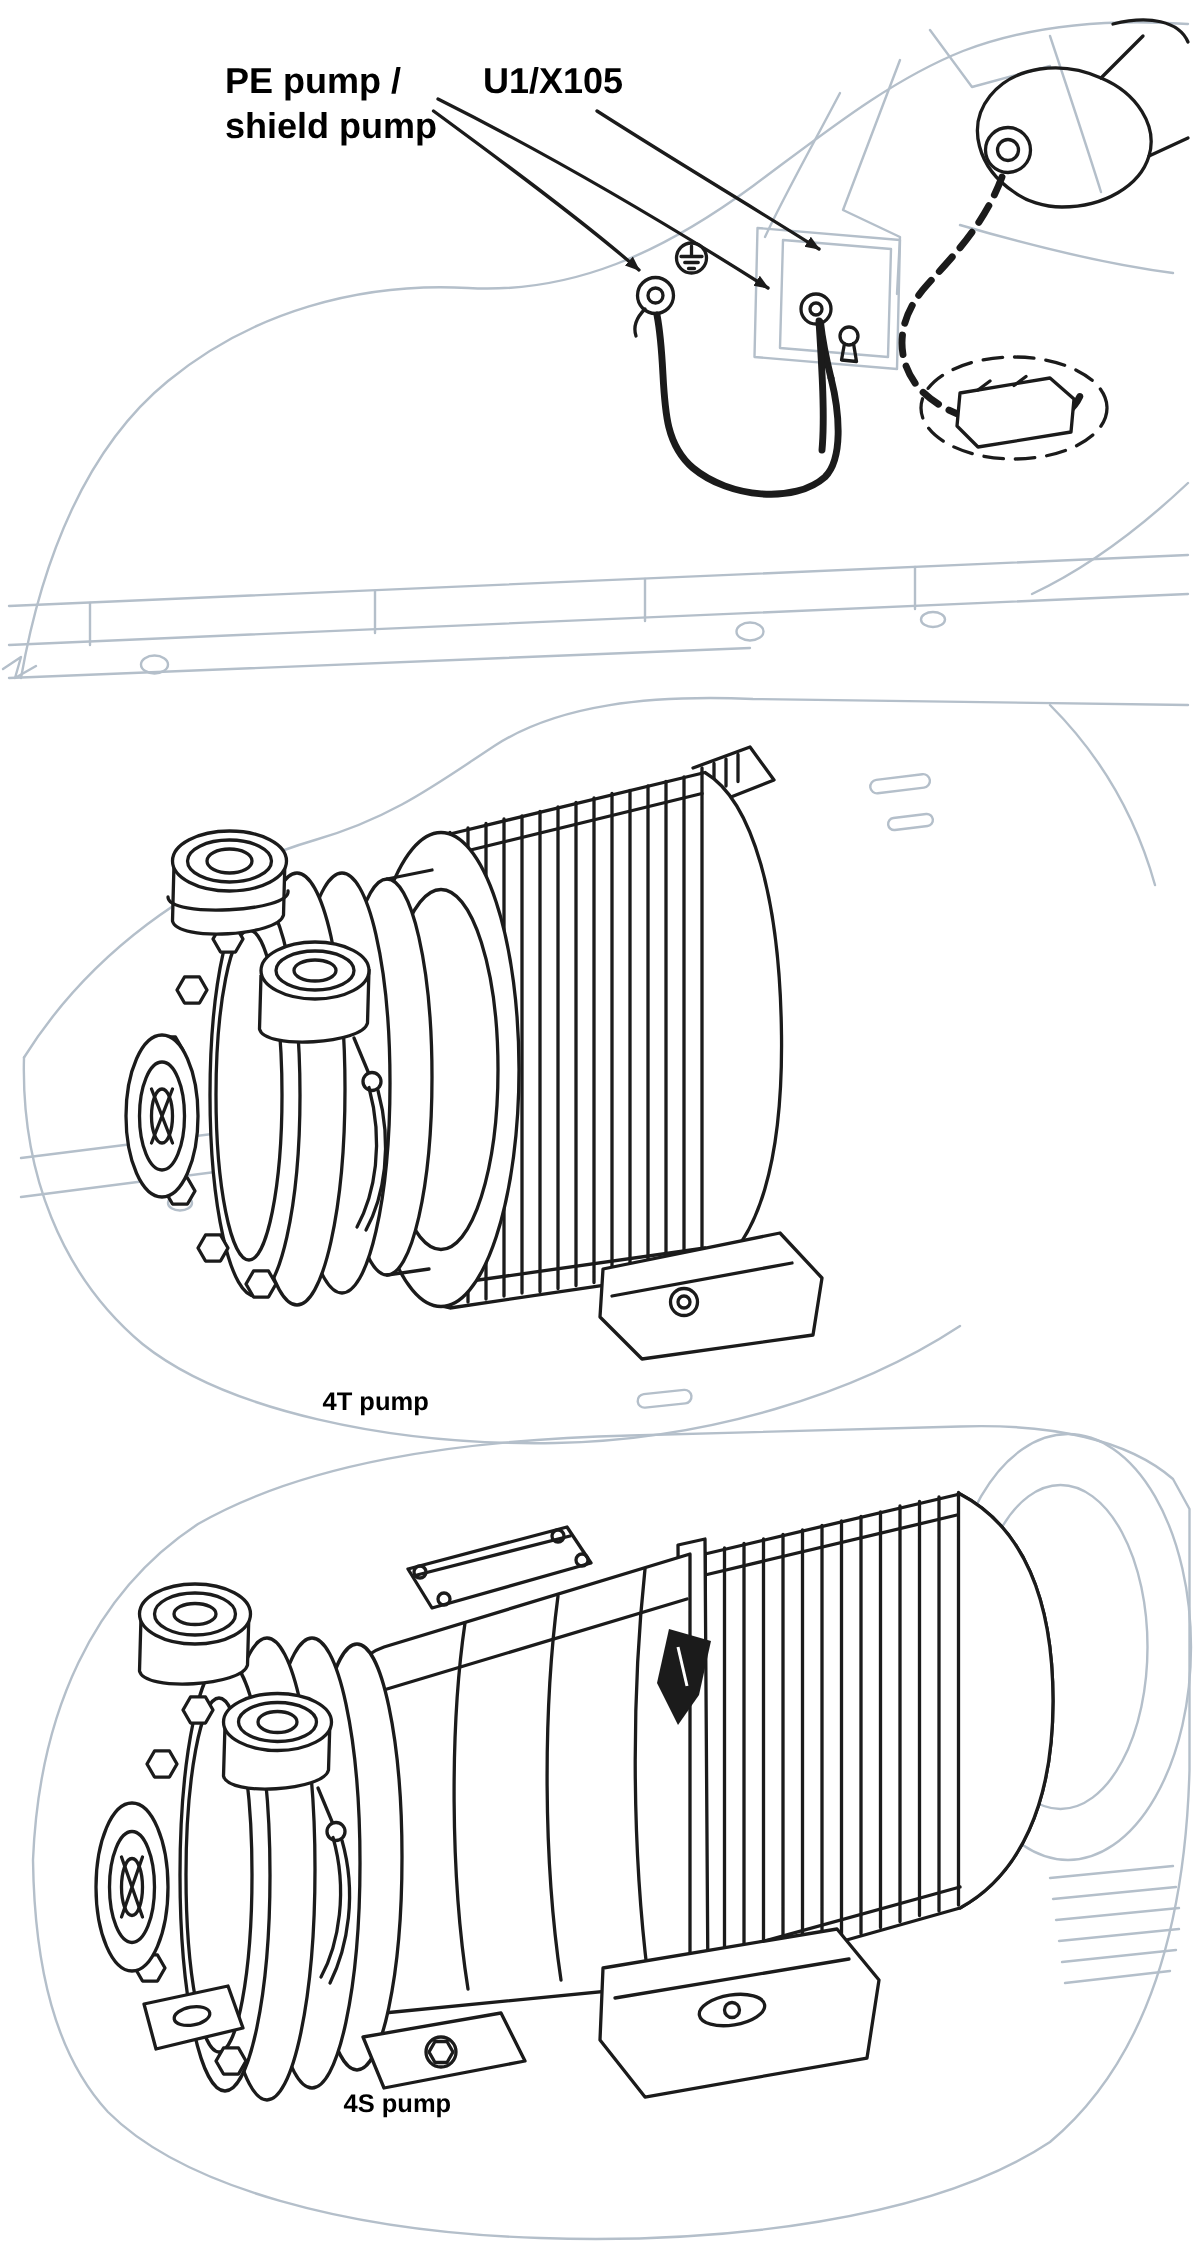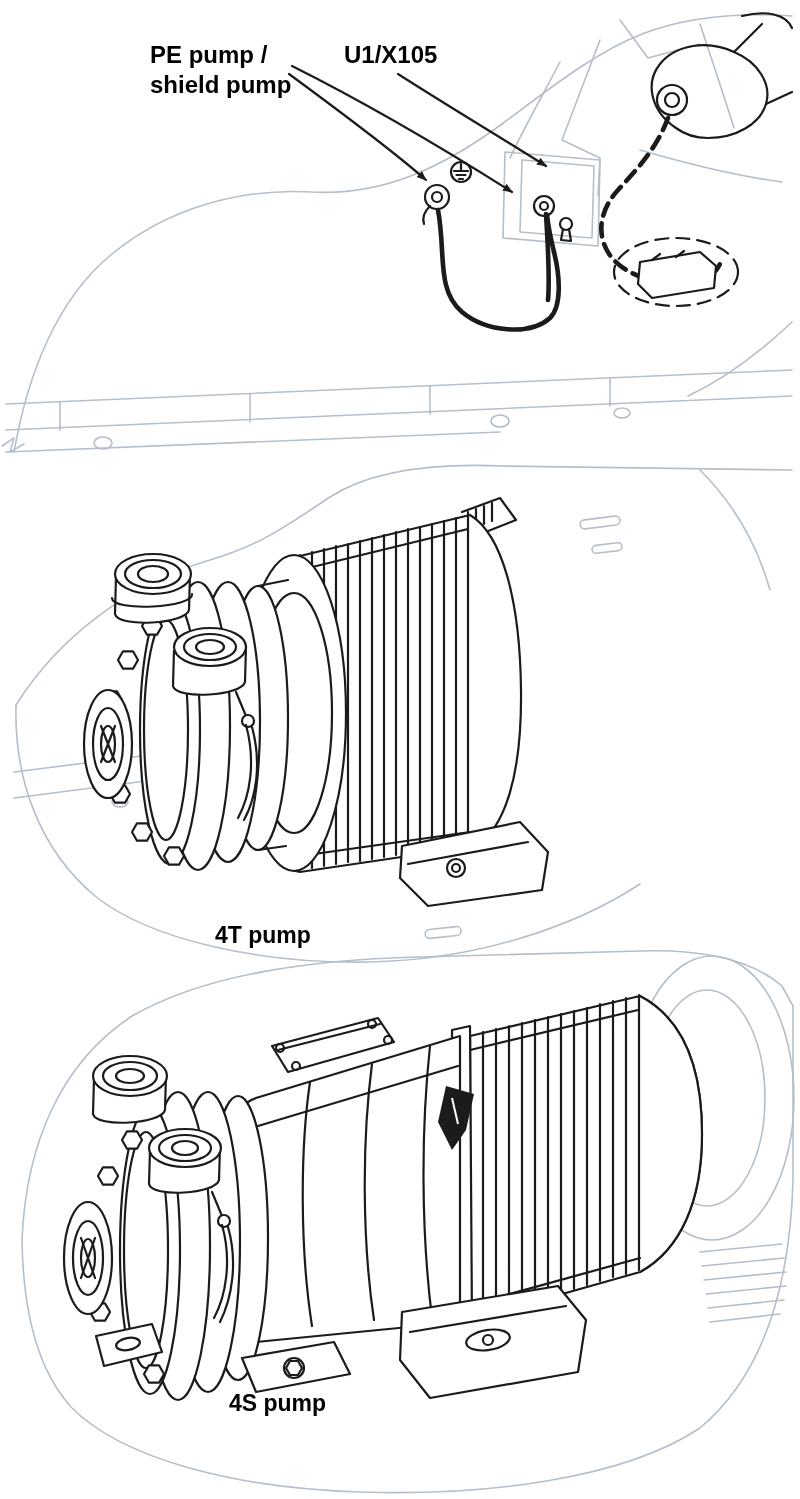--- a/index.html
+++ b/index.html
@@ -20,21 +20,21 @@
   
   .ll  { stroke: #b4bfca; fill: none; stroke-width: 1.6; stroke-linecap: round; stroke-linejoin: round; }
   .lbl {
     position: absolute;
     font-weight: bold;
     color: #000000;
     font-size: 24px;
     line-height: 30px;
     white-space: nowrap;
   }
-  .lbl-pump { font-size: 23px; }
+  .lbl-pump { font-size: 17px; }
 </style>
 </head>
 <body>
 
 <div class="page">
 
   <svg width="800" height="1499" viewBox="0 0 800 1499">
     <defs>
       <marker id="arrow" markerWidth="11" markerHeight="9" refX="9" refY="4" orient="auto" markerUnits="userSpaceOnUse">
         <path d="M0 0 L10 4 L0 8 Z" fill="#1b1b1b"></path>
@@ -275,19 +275,19 @@
         </g>
       </g>
     </g>
   </svg>
 
   <div class="lbl" style="left:150px; top:40px;">
     <div>PE pump /</div>
     <div>shield pump</div>
   </div>
 
-  <div class="lbl" style="left:344px; top:40px;">U1/X105</div>
+  <div class="lbl" style="left:322px; top:40px;">U1/X105</div>
 
   <div class="lbl lbl-pump" style="left:215px; top:920px;">4T pump</div>
 
   <div class="lbl lbl-pump" style="left:229px; top:1388px;">4S pump</div>
 
 </div>
 
 </body></html>

